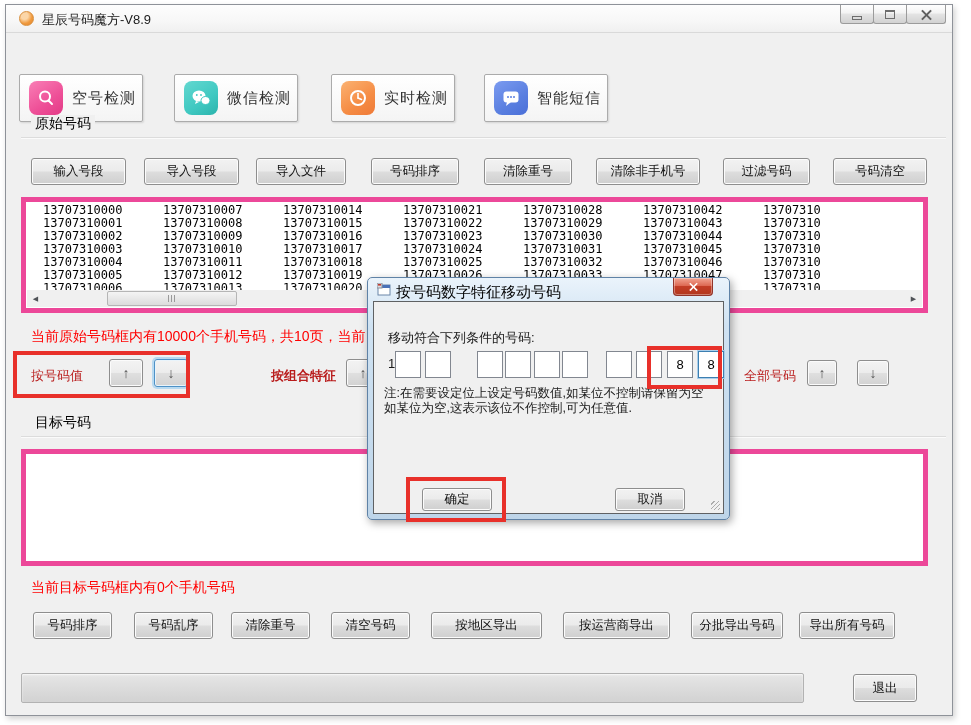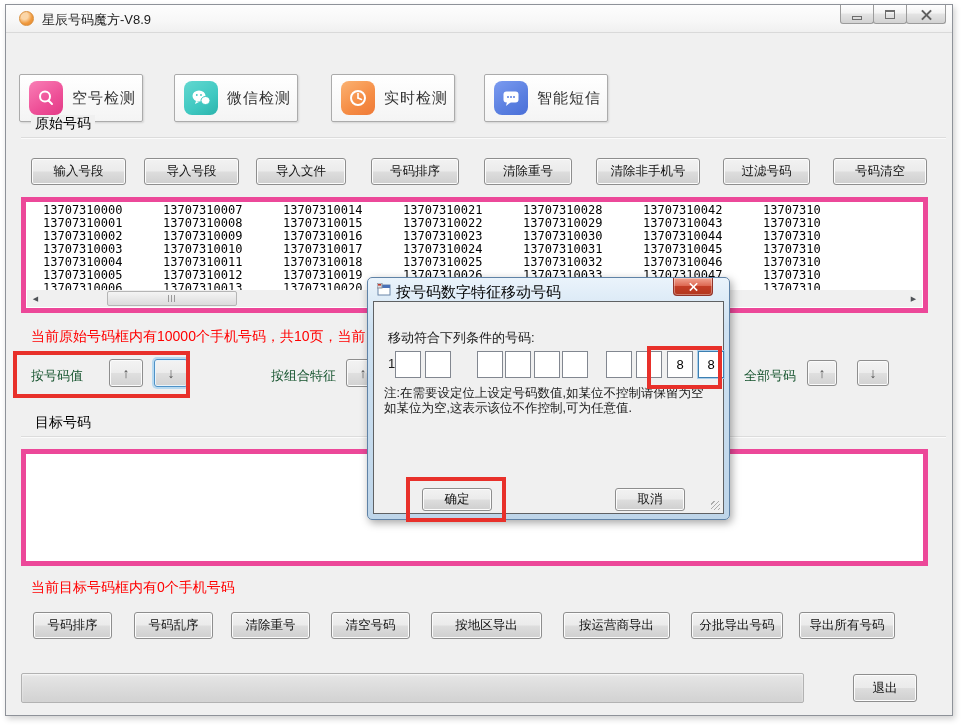--- a/index.html
+++ b/index.html
@@ -67,21 +67,21 @@
   .hs-thumb { position:absolute; left:80px; width:130px; height:15px; top:1px;
               background:linear-gradient(180deg,#f4f4f4,#dcdcdc); border:1px solid #b5b5b5; border-radius:2px;
               display:flex; align-items:center; justify-content:center; }
   .hs-grip { width:8px; height:7px;
              background:repeating-linear-gradient(90deg,#9a9a9a 0 1px,transparent 1px 3px); }
   .hs-right { position:absolute; right:0; }
 
   .status-red { position:absolute; left:25px; font-size:14px; color:var(--status-red); }
 
   
-  .sorter-label { position:absolute; font-size:13px; color:#14532d; }
+  .sorter-label { position:absolute; font-size:13px; color:#b91c1c; }
   .arrow-btn { position:absolute; width:34px; height:28px; border:1px solid #8e8e8e; border-radius:3px;
                background:linear-gradient(180deg,#f3f3f3,#ececec 48%,#dfdfdf 52%,#d2d2d2);
                box-shadow:inset 0 0 0 1px #fbfbfb; color:#555; font-size:14px;
                display:flex; align-items:center; justify-content:center; }
   .arrow-btn.focused { border-color:#4e91c6; box-shadow:0 0 0 2px #b7d9f0, inset 0 0 0 1px #e9f4fb; }
 
   
   .progressbar { position:absolute; left:15px; top:640px; width:783px; height:30px;
                  border:1px solid #b2b2b2; border-radius:2px;
                  background:linear-gradient(180deg,#e6e6e6,#d2d2d2); box-shadow:inset 0 1px 2px rgba(255,255,255,.8); }
@@ -270,21 +270,21 @@
           <div class="hs-arrow hs-right">▶</div>
         </div>
       </div>
 
       <div class="status-red" style="top:295px;">当前原始号码框内有10000个手机号码，共10页，当前</div>
 
       <div class="sorter-label" style="left:25px;top:334px;">按号码值</div>
       <div class="arrow-btn" style="left:103px;top:326px;">↑</div>
       <div class="arrow-btn focused" style="left:148px;top:326px;">↓</div>
 
-      <div class="sorter-label" style="left:265px;top:334px;">按组合特征</div>
+      <div class="sorter-label" style="left:265px;top:334px;font-weight:bold;">按组合特征</div>
       <div class="arrow-btn" style="left:340px;top:326px;">↑</div>
 
       <div class="sorter-label" style="left:738px;top:334px;">全部号码</div>
       <div class="arrow-btn" style="left:801px;top:327px;width:30px;height:26px;">↑</div>
       <div class="arrow-btn" style="left:851px;top:327px;width:32px;height:26px;">↓</div>
 
       <div class="section-label" style="top:381px;">目标号码</div>
       <div class="hline" style="top:403px;"></div>
 
       <div class="listbox" style="top:416px;height:117px;"></div>

